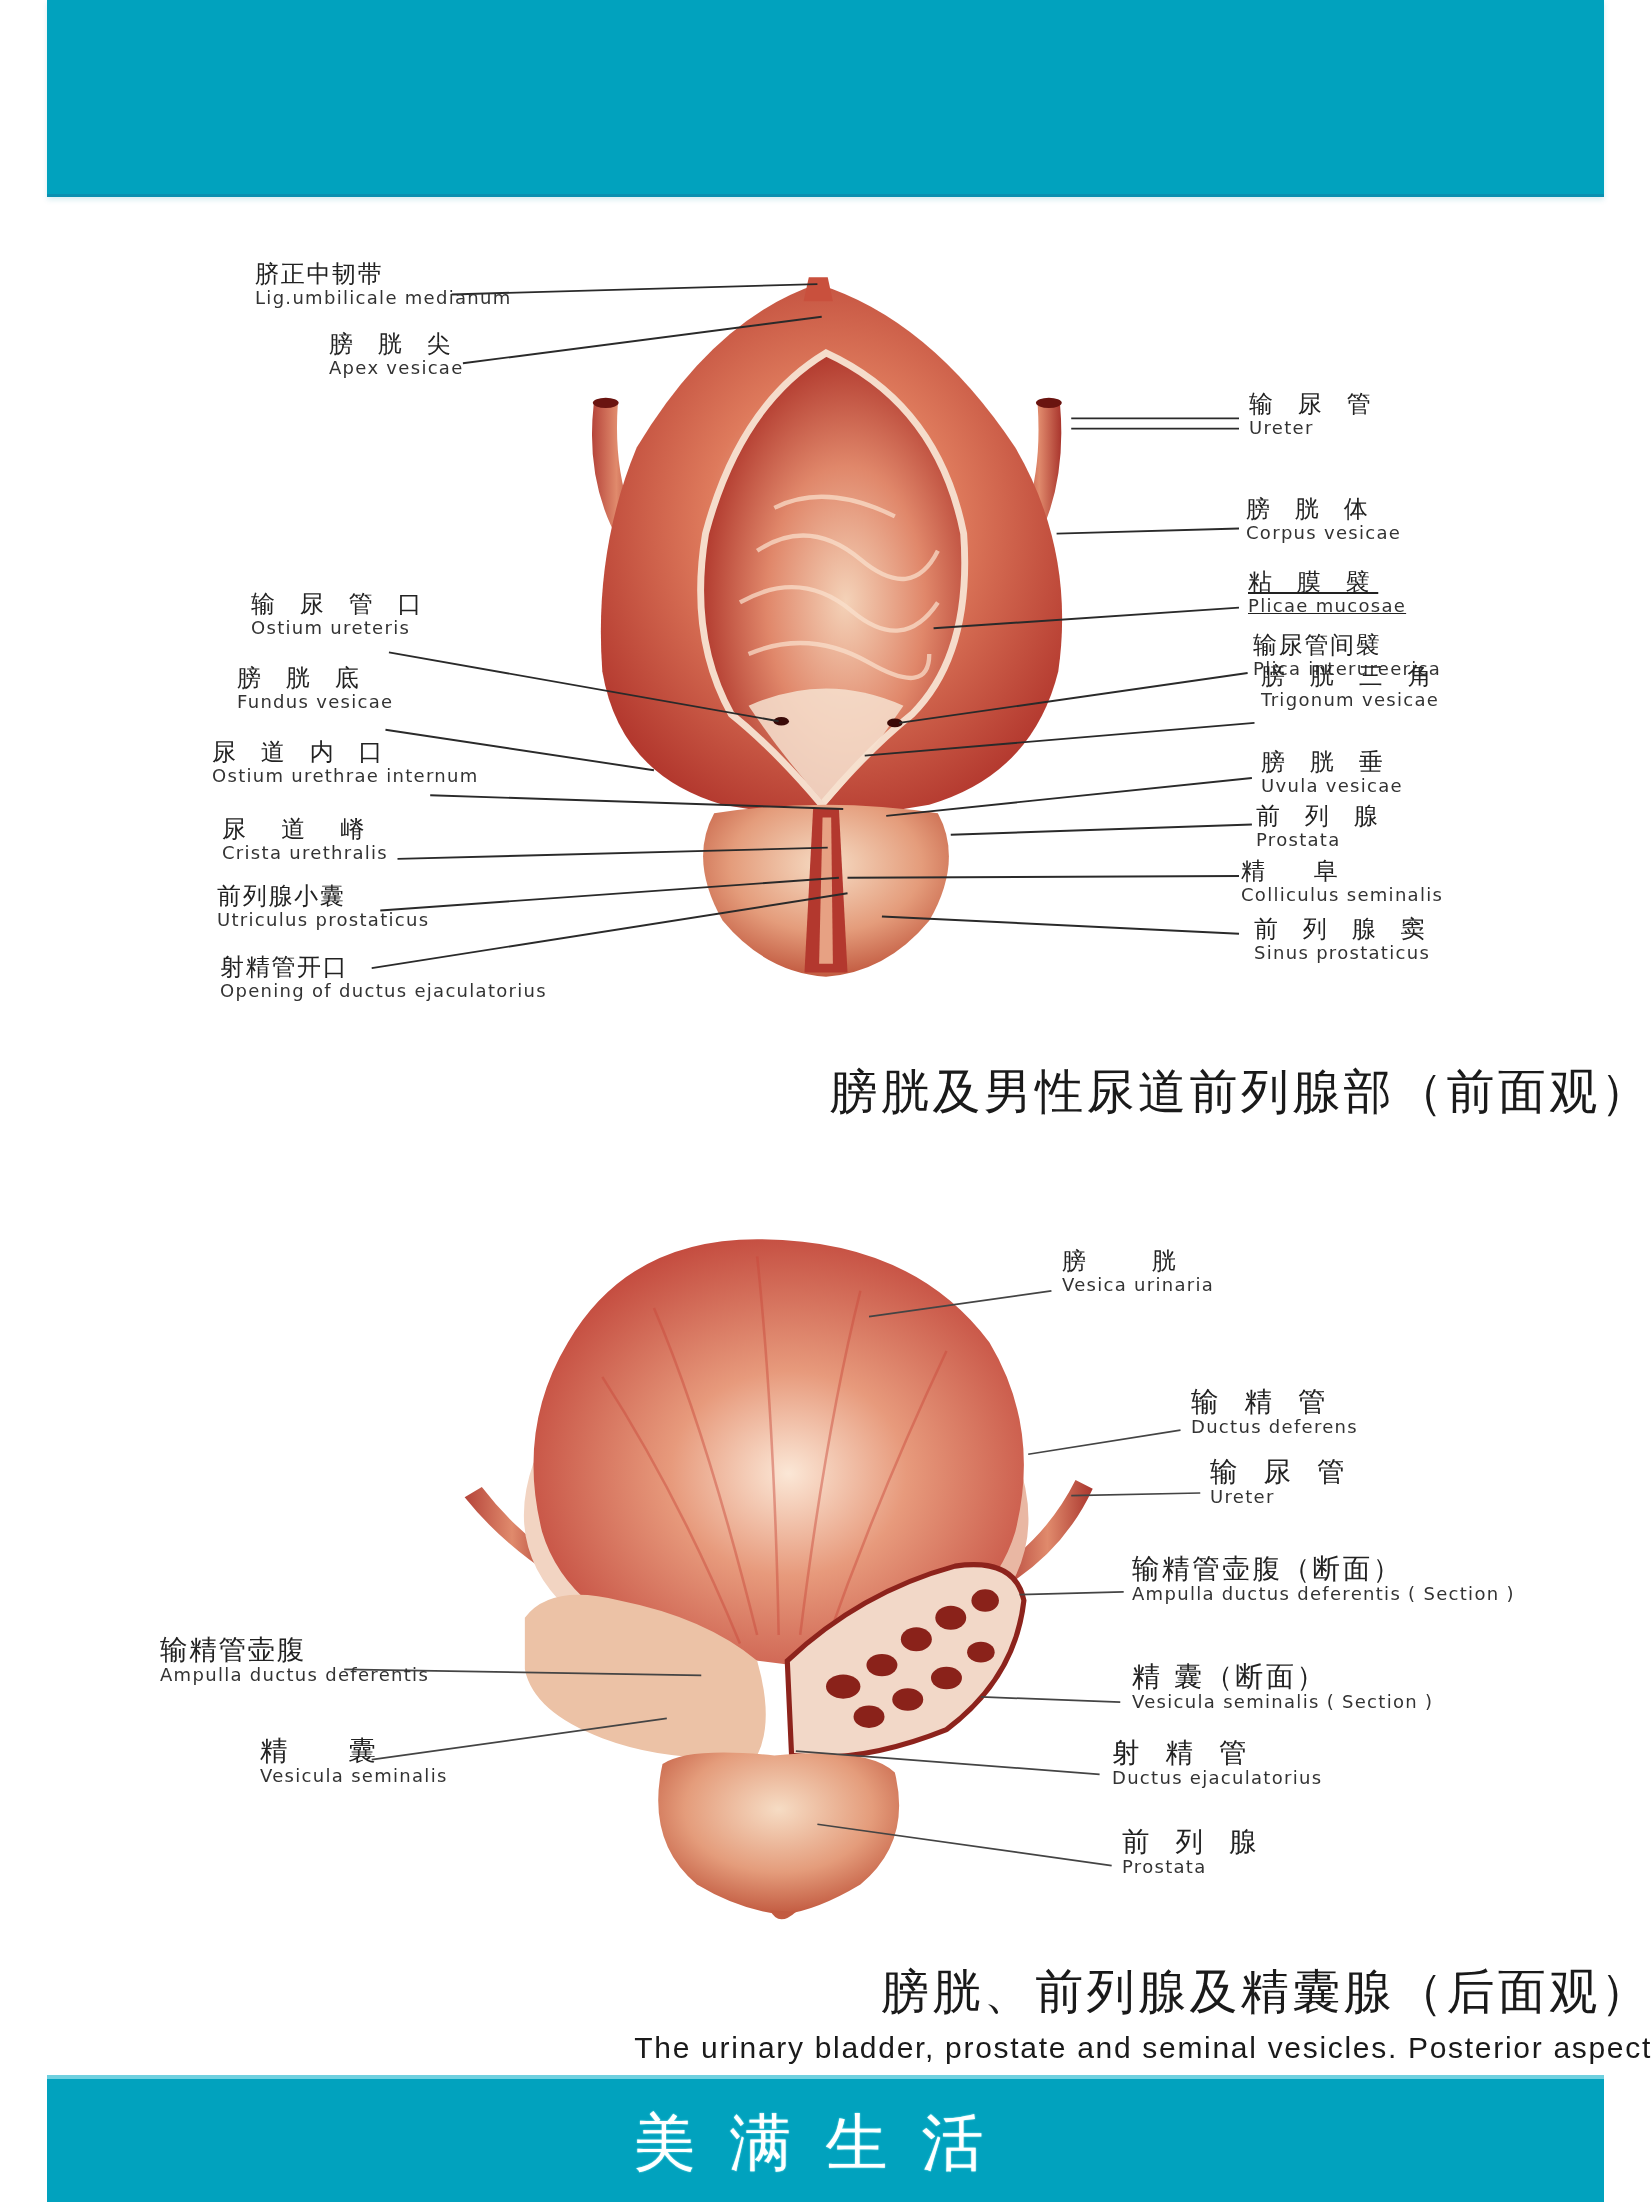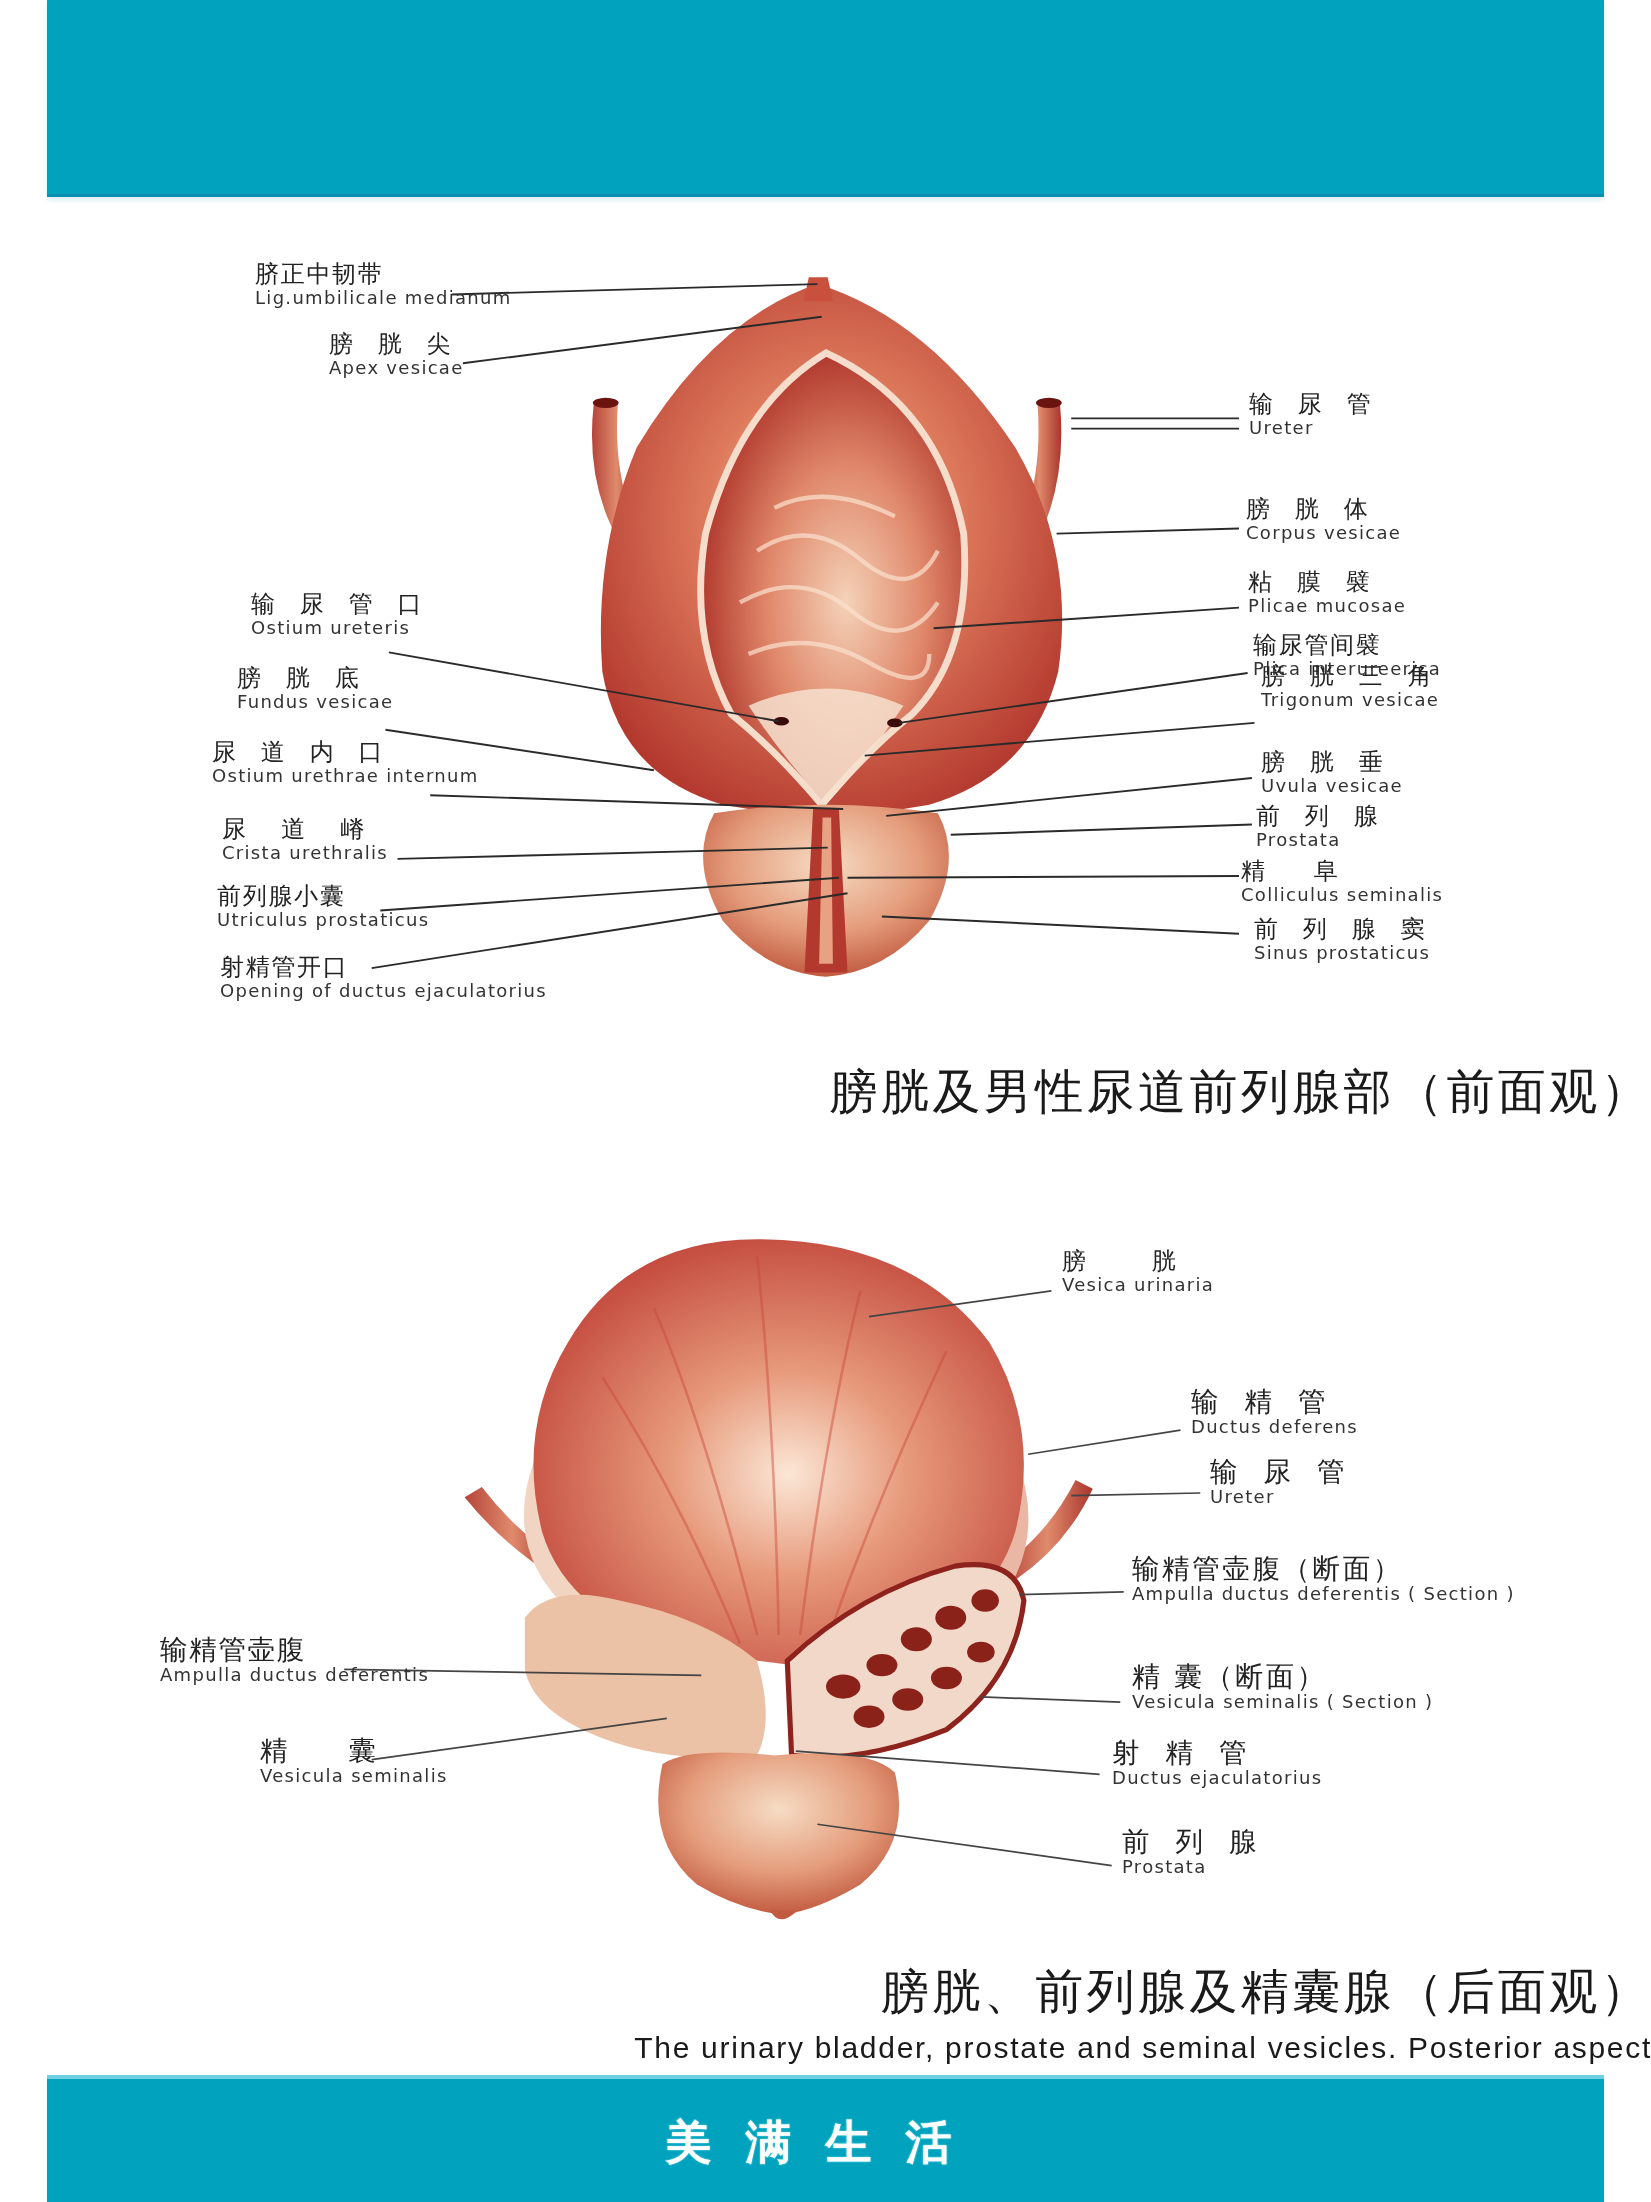--- a/index.html
+++ b/index.html
@@ -3,22 +3,22 @@
 <meta charset="utf-8">
 <style>
   html, body { margin: 0; padding: 0; background: #ffffff; }
   body { width: 1652px; height: 2203px; position: relative; overflow: hidden;
          font-family: "DejaVu Sans", "Liberation Sans", sans-serif; color: #222; }
   .banner-top { position: absolute; left: 47px; top: 0; width: 1557px; height: 194px;
                 background: #01a2be; border-bottom: 3.4px solid #0a8fb0; box-shadow: 0 3.4px 5.2px rgba(0,140,170,.15); }
   .banner-bottom { position: absolute; left: 47px; top: 2075px; width: 1557px; height: 127px;
                    background: #01a2be; border-top: 4.3px solid #6fd0df; display: flex;
                    align-items: center; justify-content: center; }
-  .slogan { color: #ffffff; font-family: "DejaVu Serif", "Liberation Serif", serif; font-weight: bold;
-            font-size: 46px; letter-spacing: 34px; text-shadow: 0 0 1.7px #bff; }
+  .slogan { color: #ffffff; font-family: "DejaVu Serif", "Liberation Serif", serif; font-weight: normal;
+            font-size: 62px; letter-spacing: 34px; text-shadow: 0 0 1.7px #bff; }
   svg.lines { position: absolute; left: 0; top: 0; width: 1652px; height: 2203px; pointer-events: none; }
   .label { position: absolute; line-height: 1.05; white-space: nowrap; }
   .label .zh { font-size: 24px; letter-spacing: 8.6px; color: #222; display: block; }
   .label .en { font-size: 18px; letter-spacing: 1.3px; color: #333; display: block; margin-top: 1.7px; }
   .title { position: absolute; left: 0; width: 1652px; text-align: right; }
   .title .zh { font-size: 48px; letter-spacing: 3.4px; color: #1a1a1a; display: block; }
   .title .en { font-size: 30px; letter-spacing: 1.7px; color: #1a1a1a; display: block; margin-top: 12px;
                font-family: "Liberation Sans", sans-serif; }
 </style>
 </head>
@@ -198,21 +198,21 @@
 </div>
 
 <div class="label" style="left:1249px;top:392px;">
   <span class="zh">输 尿 管</span>
   <span class="en">Ureter</span>
 </div>
 <div class="label" style="left:1246px;top:497px;">
   <span class="zh">膀 胱 体</span>
   <span class="en">Corpus vesicae</span>
 </div>
-<div class="label" style="left:1248px;top:570px;">
+<div class="label" style="left:1248px;top:570px;text-decoration:underline;">
   <span class="zh">粘 膜 襞</span>
   <span class="en">Plicae mucosae</span>
 </div>
 <div class="label" style="left:1253px;top:633px;">
   <span class="zh" style="letter-spacing:1.7px">输尿管间襞</span>
   <span class="en">Plica interureerica</span>
 </div>
 <div class="label" style="left:1261px;top:664px;">
   <span class="zh">膀 胱 三 角</span>
   <span class="en">Trigonum vesicae</span>

